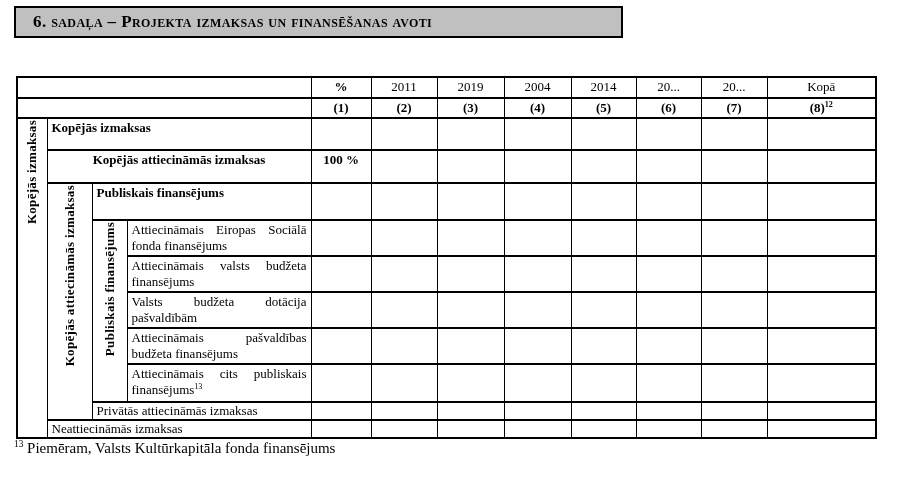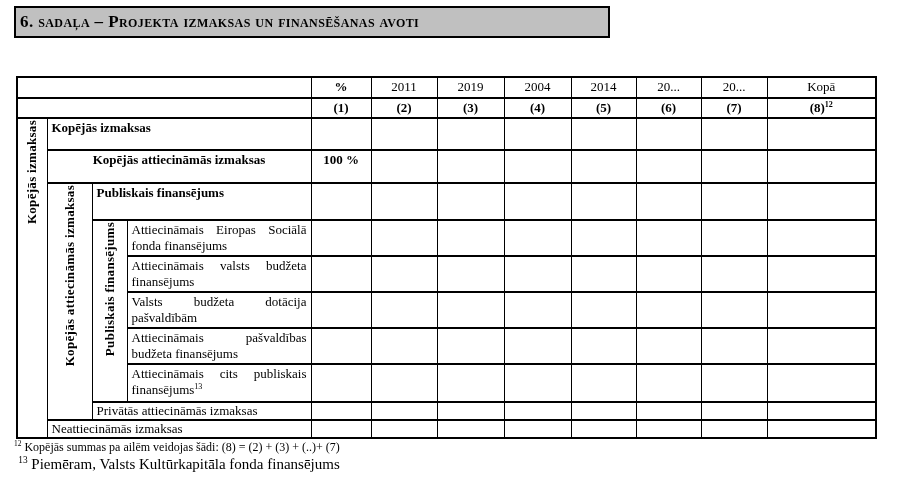--- a/index.html
+++ b/index.html
@@ -2,21 +2,21 @@
 <html><head>
 <meta charset="utf-8">
 <style>
   html, body { margin:0; padding:0; background:#ffffff; }
   body { width:900px; height:490px; font-family:"Liberation Serif", serif; color:#000; }
   .page { position:relative; width:900px; height:490px; background:#fff; overflow:hidden; }
 
   .section-header {
     position:absolute; left:14px; top:6px; width:588px; height:28px;
     background:#c0c0c0; border:2px solid #000;
-    display:flex; align-items:center; padding-left:4px;
+    display:flex; align-items:center; padding-left:17px;
     font-weight:bold; font-size:17px; font-variant:small-caps; letter-spacing:0.4px;
     white-space:nowrap;
   }
 
   .subtitle {
     position:absolute; left:23px; top:52px;
     font-weight:bold; font-size:14.5px;
   }
 
   table.fin {
@@ -226,17 +226,16 @@
           <td class="dc"></td>
           <td class="dc"></td>
           <td class="dc"></td>
           <td class="dc"></td>
           <td class="dc"></td>
         </tr>
   </tbody>
     </table>
 
   <div class="footnotes">
-    <div class="fn12"><sup>12</sup> <span>Kopējās summas pa ailēm veidojas šādi: (8) = (2) + (3) + (..)+ (7)</span></div>
     <div class="fn13"><sup>13</sup> <span>Piemēram, Valsts Kultūrkapitāla fonda finansējums</span></div>
   </div>
 
 </div>
 
 </body></html>

